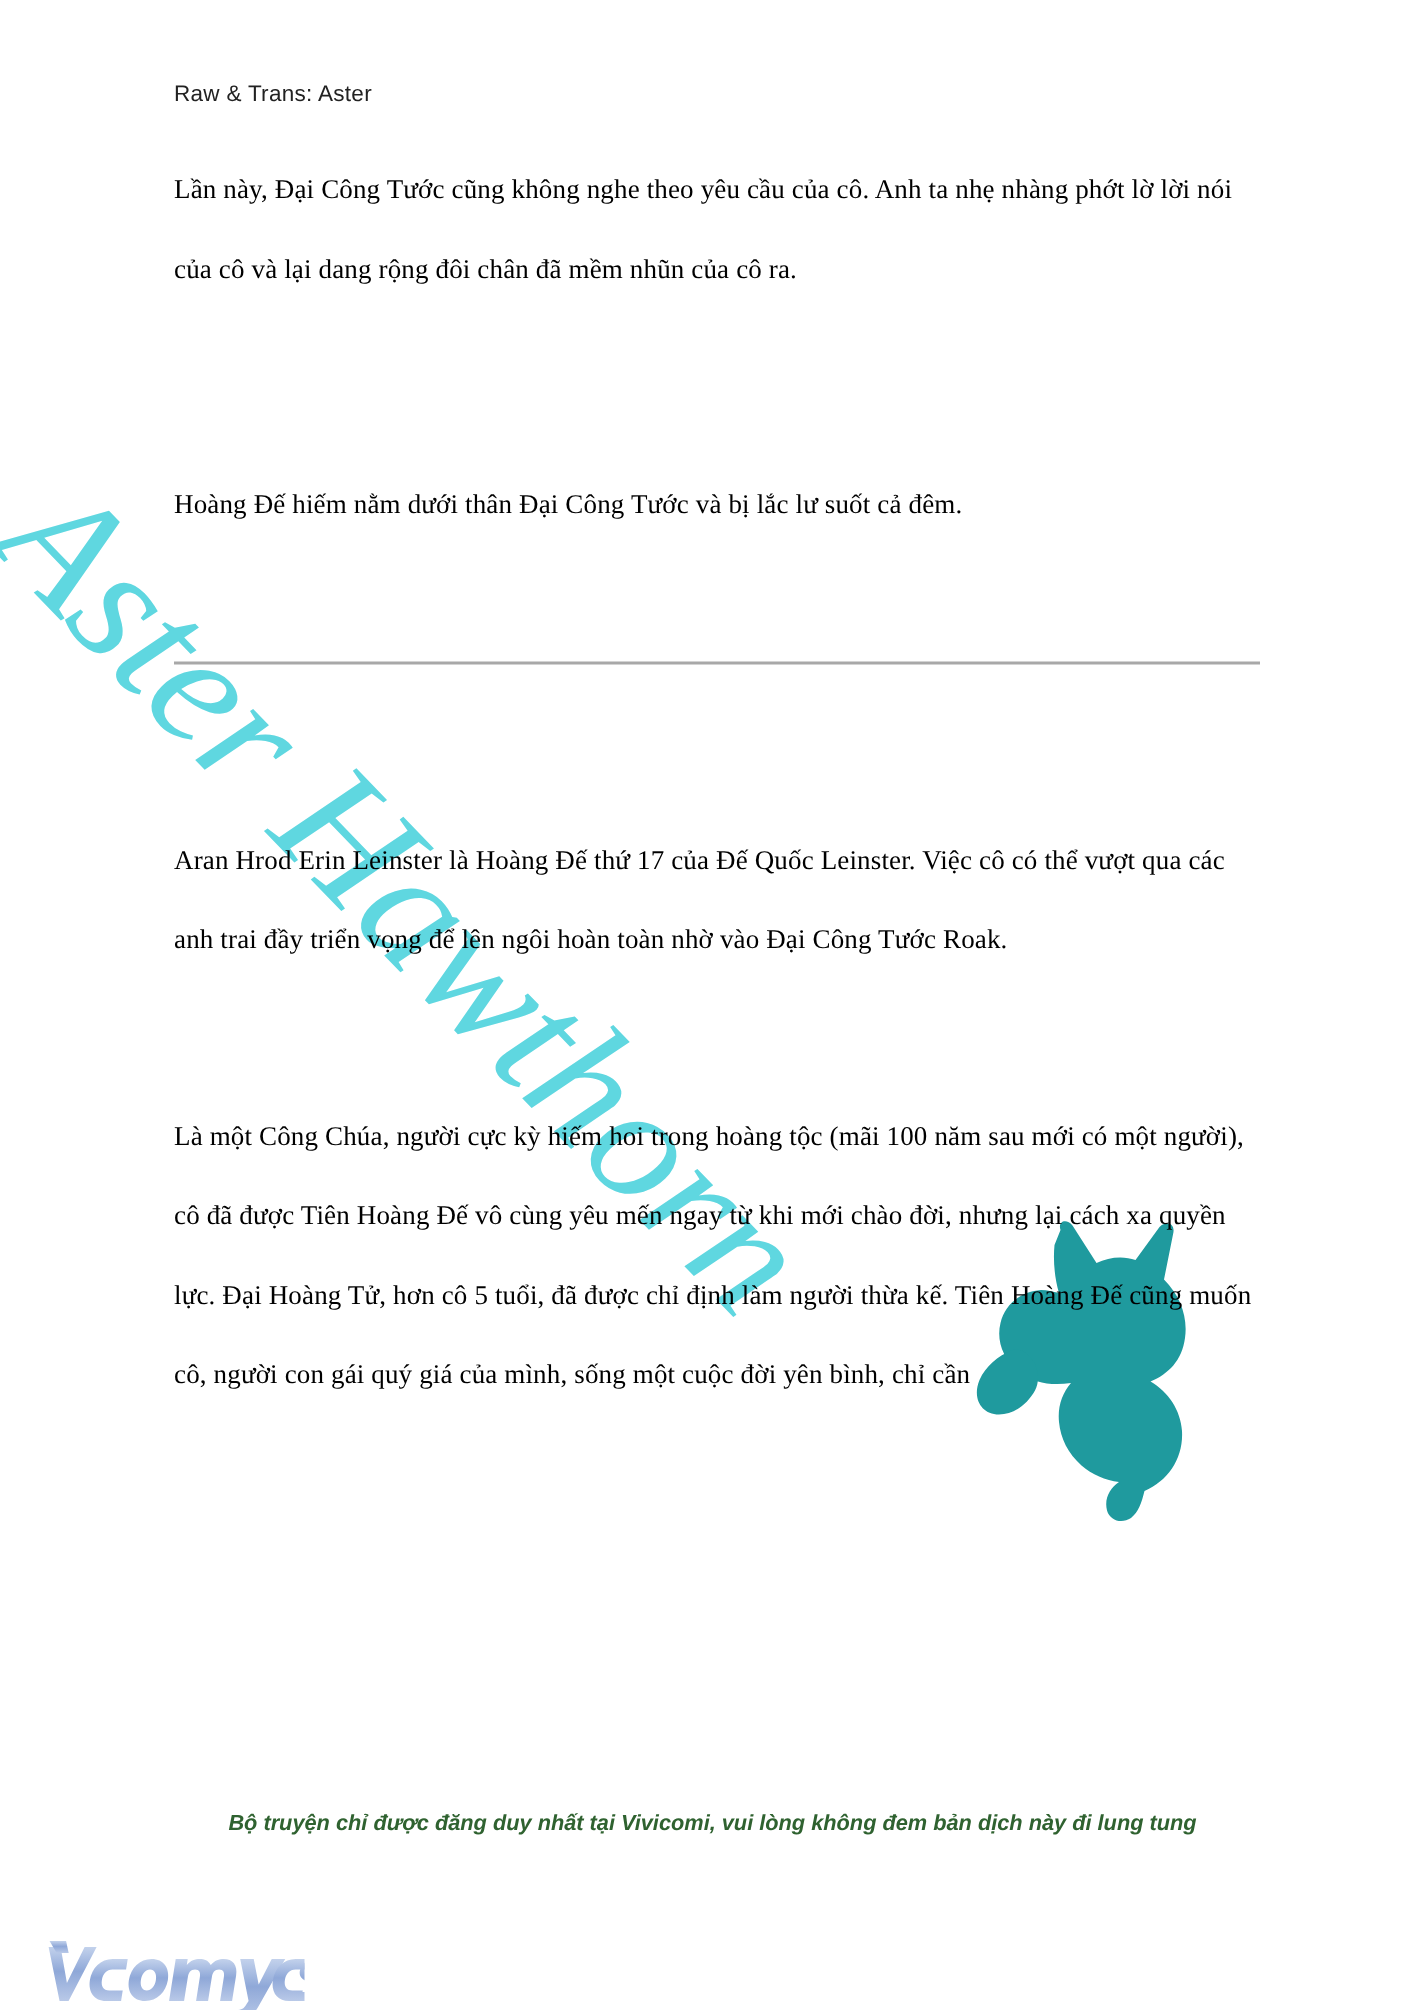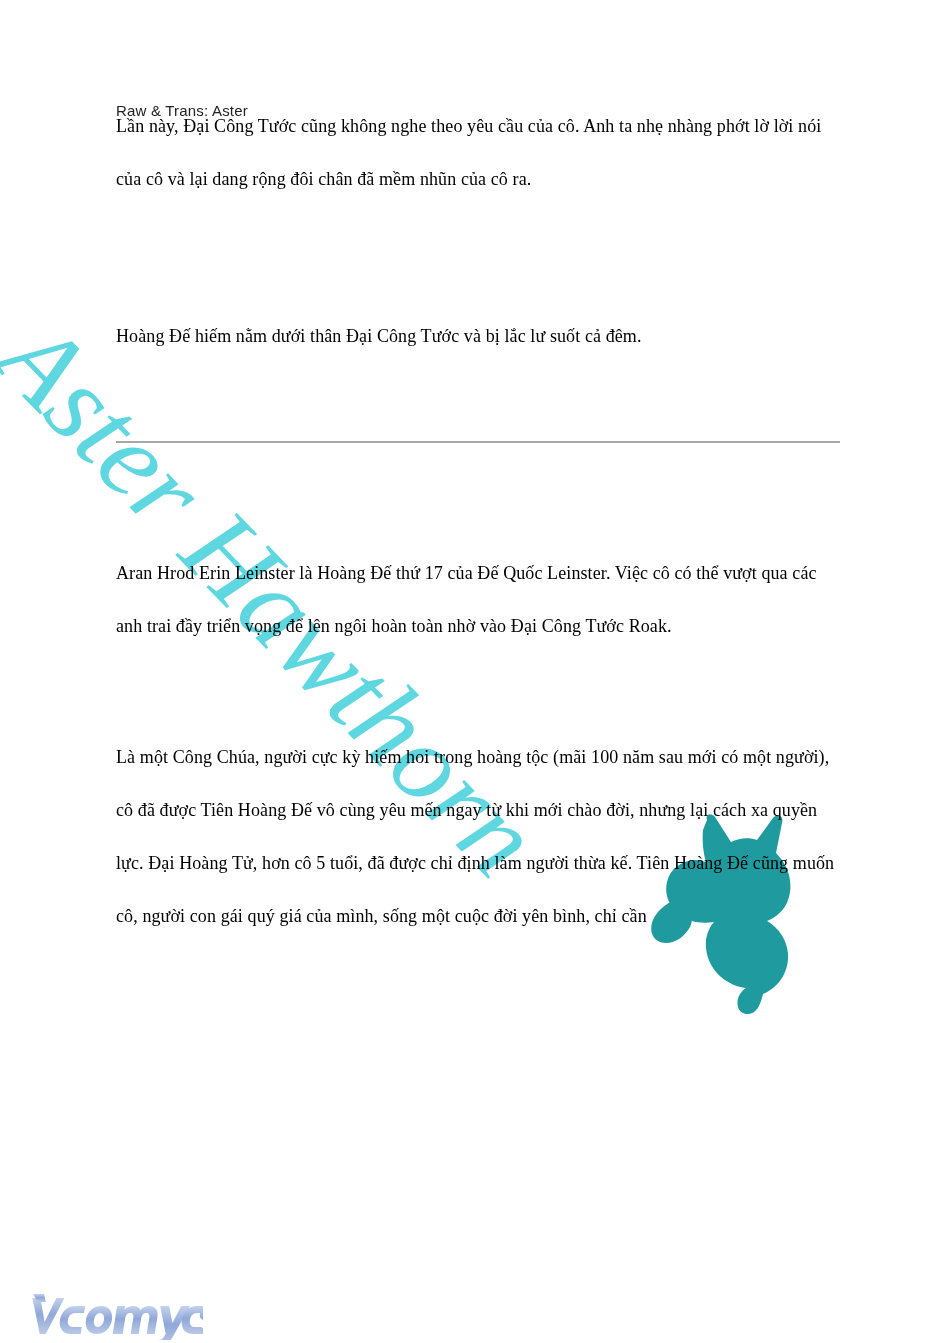--- a/index.html
+++ b/index.html
@@ -25,21 +25,20 @@
   
   .doc-header {
     position: absolute;
     left: 116px;
     top: 54px;
     font-family: "Liberation Sans", "DejaVu Sans", sans-serif;
     font-size: 15px;
     color: #222222;
     letter-spacing: 0.2px;
     white-space: nowrap;
-    margin-top: 48px;
   }
 
   
   .watermark-text {
     position: absolute;
     left: 60px;
     top: 300px;
     width: 1100px;
     font-family: "Liberation Serif", "DejaVu Serif", serif;
     font-style: italic;
@@ -173,20 +172,21 @@
     <p class="para">Hoàng Đế hiếm nằm dưới thân Đại Công Tước và bị lắc lư suốt cả đêm.</p>
     <div class="gap-md"></div>
     <hr class="divider">
     <div class="gap-lg"></div>
     <p class="para">Aran Hrod Erin Leinster là Hoàng Đế thứ 17 của Đế Quốc Leinster. Việc cô có thể vượt qua các anh trai đầy triển vọng để lên ngôi hoàn toàn nhờ vào Đại Công Tước Roak.</p>
     <div class="gap-md"></div>
     <p class="para">Là một Công Chúa, người cực kỳ hiếm hoi trong hoàng tộc (mãi 100 năm sau mới có một người), cô đã được Tiên Hoàng Đế vô cùng yêu mến ngay từ khi mới chào đời, nhưng lại cách xa quyền lực. Đại Hoàng Tử, hơn cô 5 tuổi, đã được chỉ định làm người thừa kế. Tiên Hoàng Đế cũng muốn cô, người con gái quý giá của mình, sống một cuộc đời yên bình, chỉ cần</p>
   </div>
 
   <div class="footer-credit">
+    <div>Bộ truyện chỉ được đăng duy nhất tại Vivicomi, vui lòng không đem bản dịch này đi lung tung</div>
   </div>
 
   <div class="site-logo">
     <svg viewBox="0 0 185 52" xmlns="http://www.w3.org/2000/svg">
       <defs>
         <linearGradient id="lg" x1="0" y1="0" x2="0" y2="1">
           <stop offset="0%" stop-color="#c3d2ec"></stop>
           <stop offset="45%" stop-color="#8fa8d8"></stop>
           <stop offset="100%" stop-color="#b9c9e8"></stop>
         </linearGradient>

